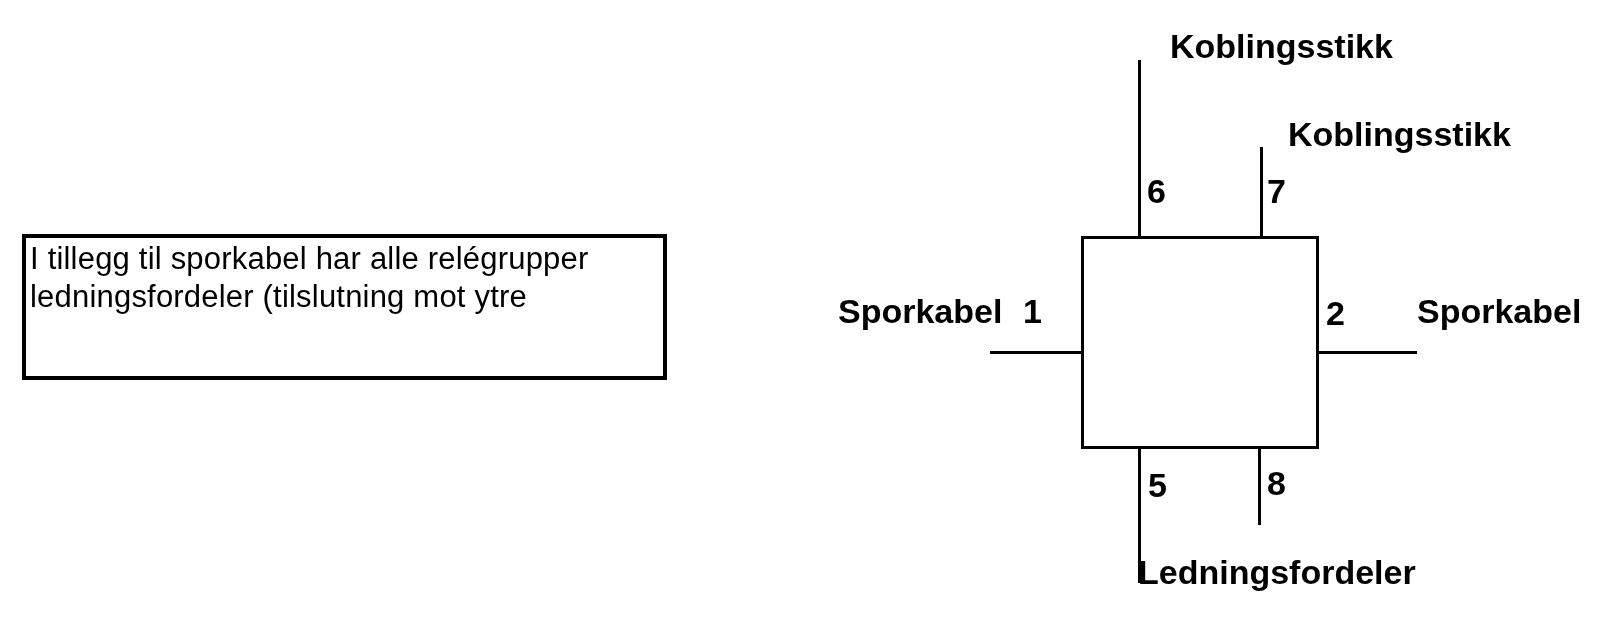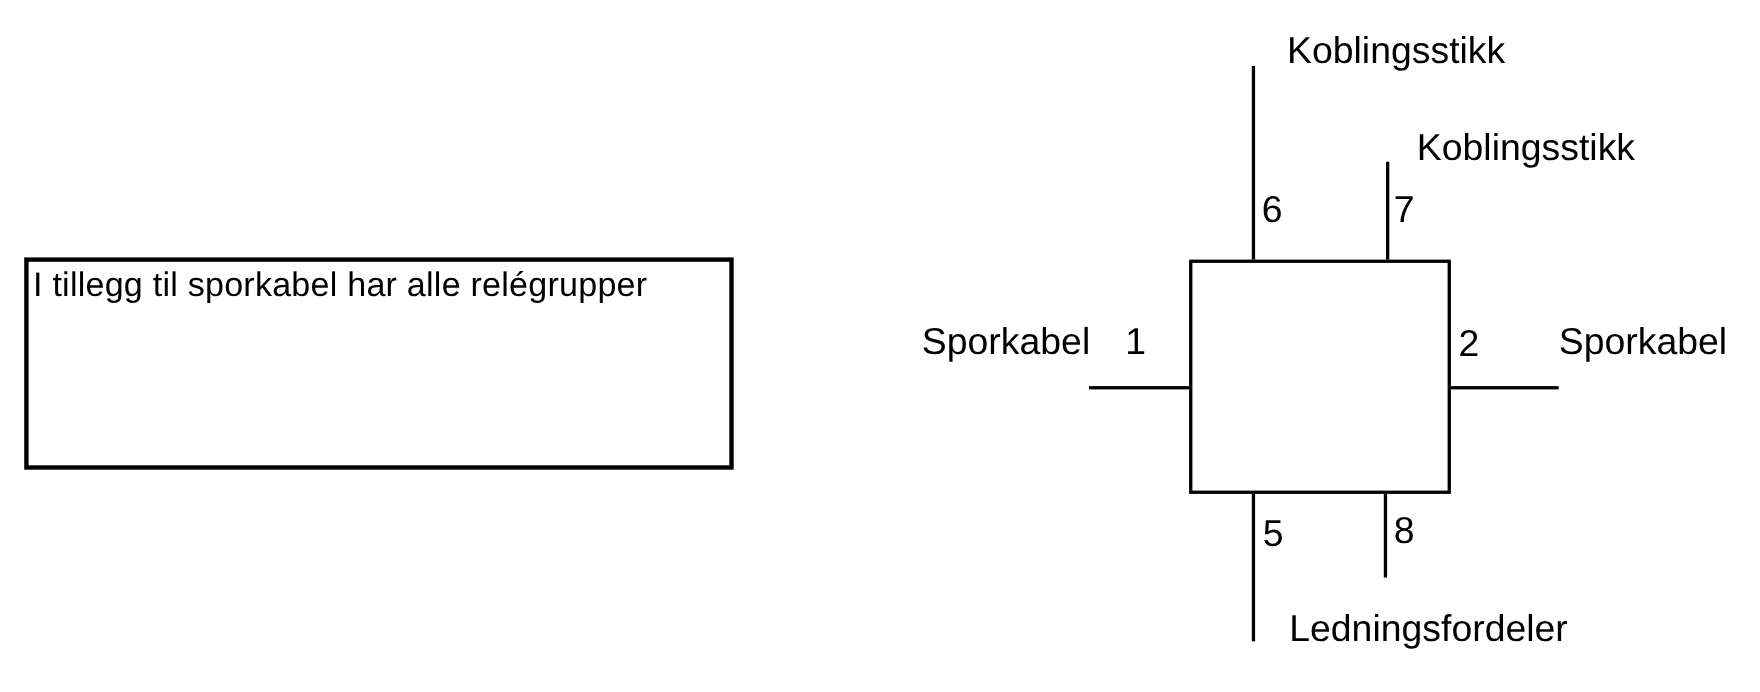--- a/index.html
+++ b/index.html
@@ -12,21 +12,21 @@
     font-family: "Liberation Sans", sans-serif;
     color: #000000;
     overflow: hidden;
   }
   
   .note-box {
     position: absolute;
     left: 22px;
     top: 234px;
     width: 645px;
-    height: 193px;
+    height: 146px;
     border: 4px solid #000000;
     background: #ffffff;
     padding: 2px 0 0 4px;
   }
   .note-line {
     font-size: 31px;
     line-height: 38px;
     white-space: nowrap;
     letter-spacing: 0.2px;
   }
@@ -36,50 +36,51 @@
     position: absolute;
     left: 1081px;
     top: 236px;
     width: 238px;
     height: 213px;
     border: 3px solid #000000;
     background: #ffffff;
   }
   .pin-label, .pin-number {
     position: absolute;
-    font-weight: normal;
+    font-weight: bold;
     font-size: 34px;
     line-height: 34px;
     white-space: nowrap;
   }
 </style>
 </head>
 <body>
 
 <div class="canvas">
 
   <div class="note-box">
     <div class="note-line">I tillegg til sporkabel har alle relégrupper</div>
+    <div class="note-line">ledningsfordeler (tilslutning mot ytre</div>
   </div>
 
   <div class="relay-box"></div>
 
   <div class="wire" style="left:1138px; top:60px;  width:3px;  height:176px;"></div>
   <div class="wire" style="left:1260px; top:147px; width:3px;  height:89px;"></div>
   <div class="wire" style="left:990px;  top:351px; width:91px; height:3px;"></div>
   <div class="wire" style="left:1319px; top:351px; width:98px; height:3px;"></div>
   <div class="wire" style="left:1138px; top:449px; width:3px;  height:134px;"></div>
   <div class="wire" style="left:1258px; top:449px; width:3px;  height:76px;"></div>
 
   <div class="pin-number" style="left:1023px; top:294px;">1</div>
   <div class="pin-number" style="left:1326px; top:296px;">2</div>
   <div class="pin-number" style="left:1148px; top:468px;">5</div>
   <div class="pin-number" style="left:1147px; top:174px;">6</div>
   <div class="pin-number" style="left:1267px; top:174px;">7</div>
   <div class="pin-number" style="left:1267px; top:466px;">8</div>
 
   <div class="pin-label" style="left:838px;  top:294px;">Sporkabel</div>
   <div class="pin-label" style="left:1417px; top:294px;">Sporkabel</div>
-  <div class="pin-label" style="left:1172px; top:555px;">Ledningsfordeler</div>
+  <div class="pin-label" style="left:1138px; top:555px;">Ledningsfordeler</div>
   <div class="pin-label" style="left:1170px; top:29px;">Koblingsstikk</div>
   <div class="pin-label" style="left:1288px; top:117px;">Koblingsstikk</div>
 
 </div>
 
 </body></html>

